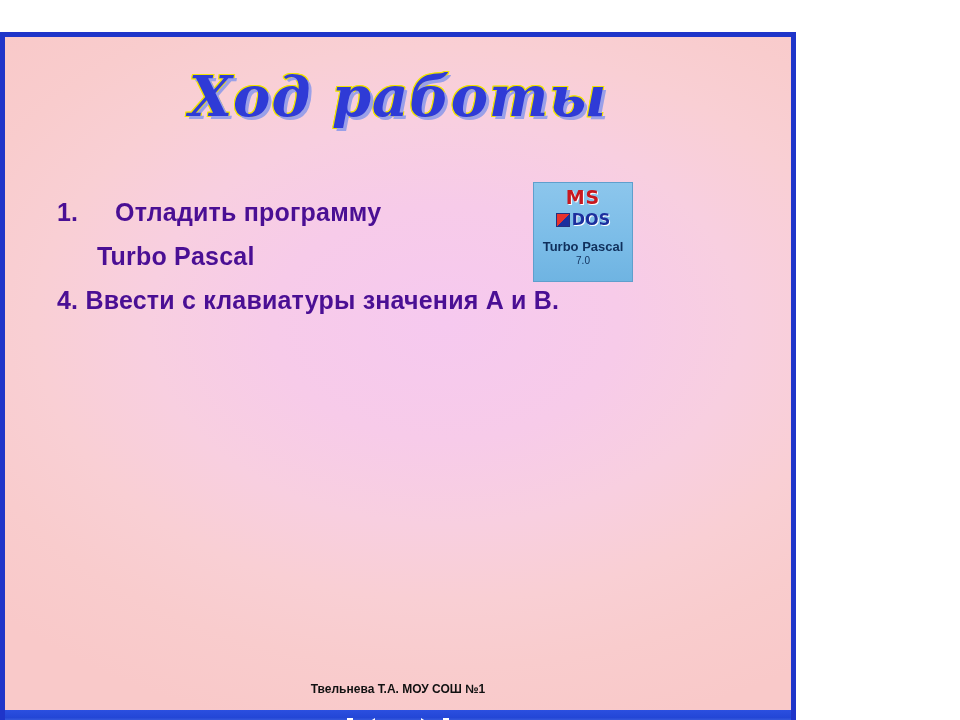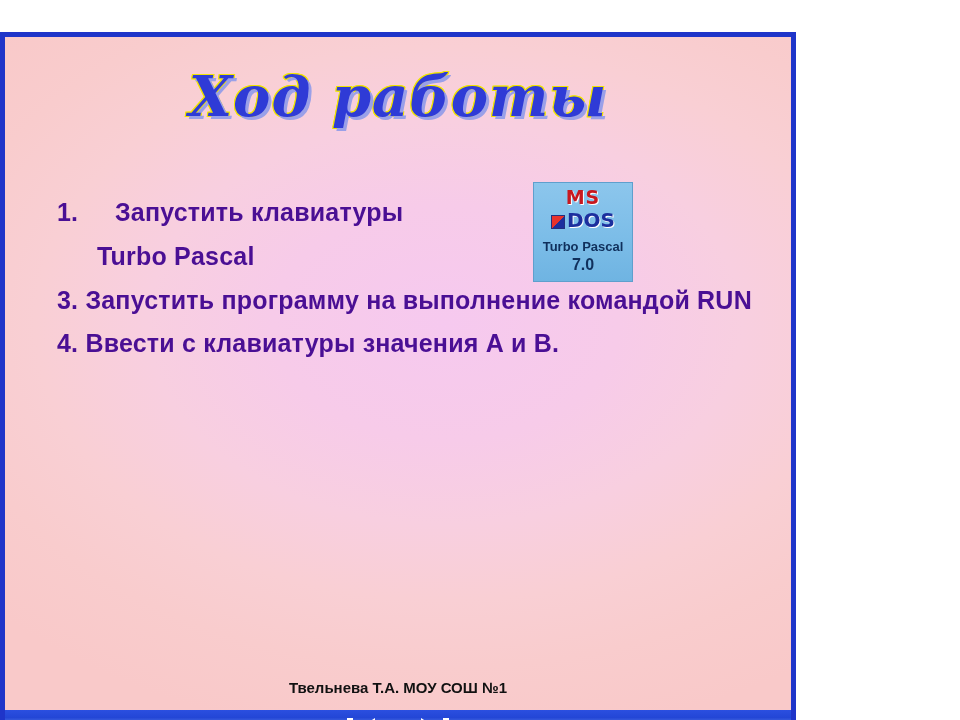--- a/index.html
+++ b/index.html
@@ -106,21 +106,21 @@
     letter-spacing: 1px;
     line-height: 1;
     text-shadow: 1px 1px 0 #ffffff;
   }
   #tp-icon .dosrow {
     position: relative;
     height: 26px;
     line-height: 26px;
     font-family: "DejaVu Sans", sans-serif;
     font-weight: bold;
-    font-size: 20px;
+    font-size: 16px;
     color: #1c2f9e;
     text-shadow: 1px 1px 0 #ffffff;
   }
   #tp-icon .dosrow .flagbox {
     display: inline-block;
     width: 14px;
     height: 14px;
     margin-right: 2px;
     vertical-align: -2px;
     background:
@@ -131,36 +131,36 @@
   #tp-icon .tpname {
     margin-top: 6px;
     font-family: "Liberation Sans", sans-serif;
     font-size: 13px;
     font-weight: bold;
     color: #10305c;
     line-height: 1.25;
   }
   #tp-icon .tpver {
     font-family: "Liberation Sans", sans-serif;
-    font-size: 16px;
-    font-weight: bold;
+    font-size: 10px;
+    font-weight: normal;
     color: #10305c;
     line-height: 1.25;
   }
 
   
   #footer {
     position: absolute;
     left: 0;
     bottom: 56px;
     width: 100%;
     text-align: center;
     font-family: "Liberation Sans", sans-serif;
     font-weight: bold;
-    font-size: 15px;
+    font-size: 12px;
     color: #111111;
   }
 
   
   #navbar {
     position: absolute;
     left: 0;
     bottom: 0;
     width: 100%;
     height: 42px;
@@ -208,28 +208,27 @@
       <span class="flagbox"></span><span>DOS</span>
     </div>
     <div class="tpname">Turbo Pascal</div>
     <div class="tpver">7.0</div>
   </div>
 
   <div id="content">
 
     <div class="item first">
       <span class="num-col">1.</span>
-      <span>Запустить клавиатуры</span>
+      <span>Отладить программу</span>
     </div>
     <div class="item">
       <span class="indent-sm">Turbo Pascal</span>
     </div>
 
 
-    <div class="item hang">3. Запустить программу  на выполнение командой RUN</div>
 
     <div class="item hang">4. Ввести с клавиатуры значения А и В.</div>
 
 
   </div>
 
   <div id="footer">Твельнева Т.А. МОУ СОШ №1</div>
 
   <div id="navbar">
     <div class="navbtn">

